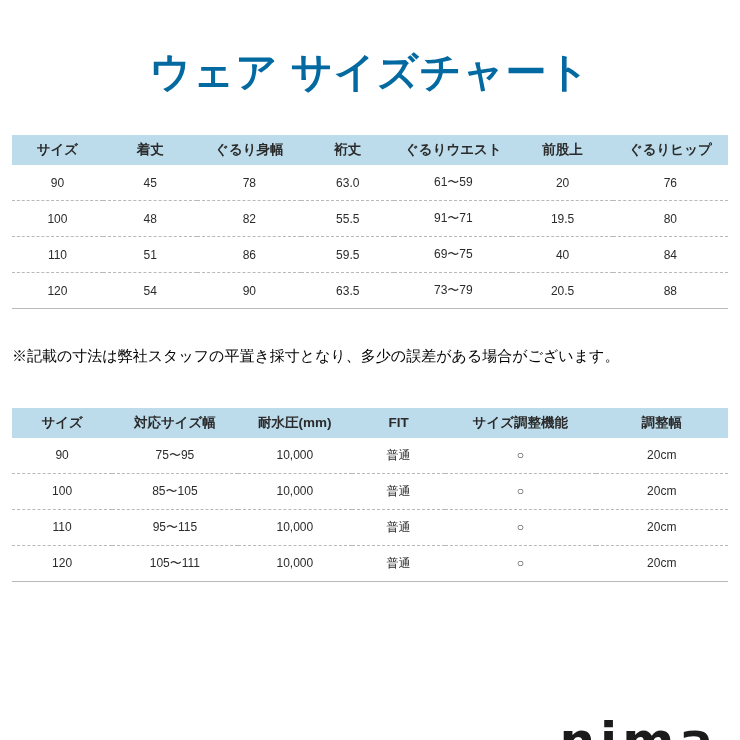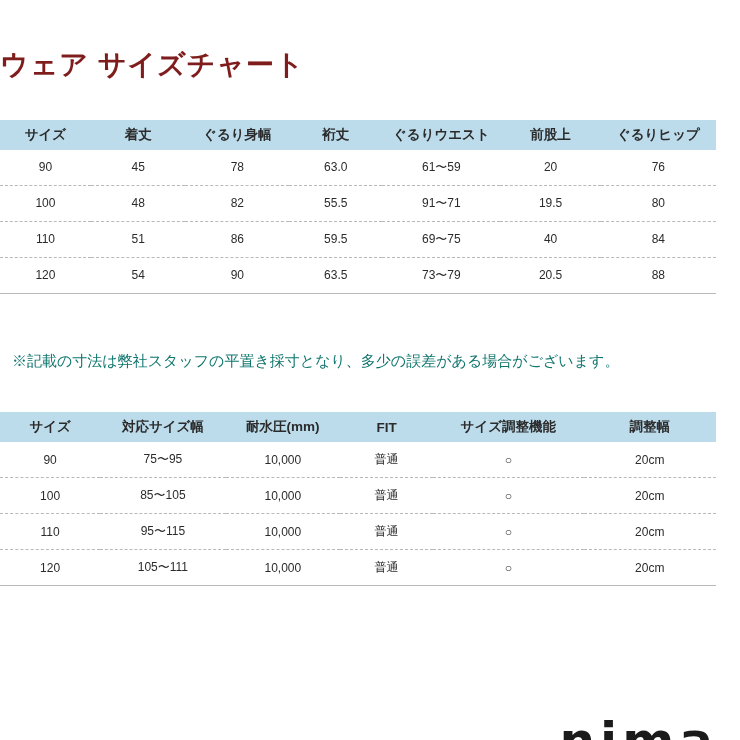--- a/index.html
+++ b/index.html
@@ -14,32 +14,33 @@
     color: #2b2b2b;
     overflow: hidden;
   }
   .page {
     position: relative;
     width: 740px;
     height: 740px;
     box-sizing: border-box;
   }
   .title {
-    font-size: 28px;
+    text-align: center;
+    font-size: 41px;
     font-weight: bold;
-    color: #7f1d1d;
+    color: #0369a1;
     letter-spacing: 1px;
     margin-top: 48px;
     margin-bottom: 0;
     line-height: 1.2;
   }
 
   
   .tbl-wrap {
-    padding: 0 0;
+    padding: 0 12px;
     box-sizing: border-box;
   }
   table.size-table {
     width: 716px;
     border-collapse: collapse;
     table-layout: fixed;
   }
   table.size-table th {
     background: #bcdcec;
     color: #2b2b2b;
@@ -62,24 +63,24 @@
     border-bottom: 1px solid #b9b9b9;
   }
   table.size-table thead tr th {
     border-bottom: none;
   }
 
   .table1 { margin-top: 38px; }
   .table2 { margin-top: 0px; }
 
   .note {
-    margin-top: 56px;
+    margin-top: 36px;
     padding: 0 12px;
     font-size: 15px;
-    color: #0f766e;
+    color: #000000;
     letter-spacing: 0px;
     line-height: 1.5;
   }
 
   .spacer-2 { height: 40px; }
 
   .brand {
     position: absolute;
     right: 22px;
     bottom: 22px;

